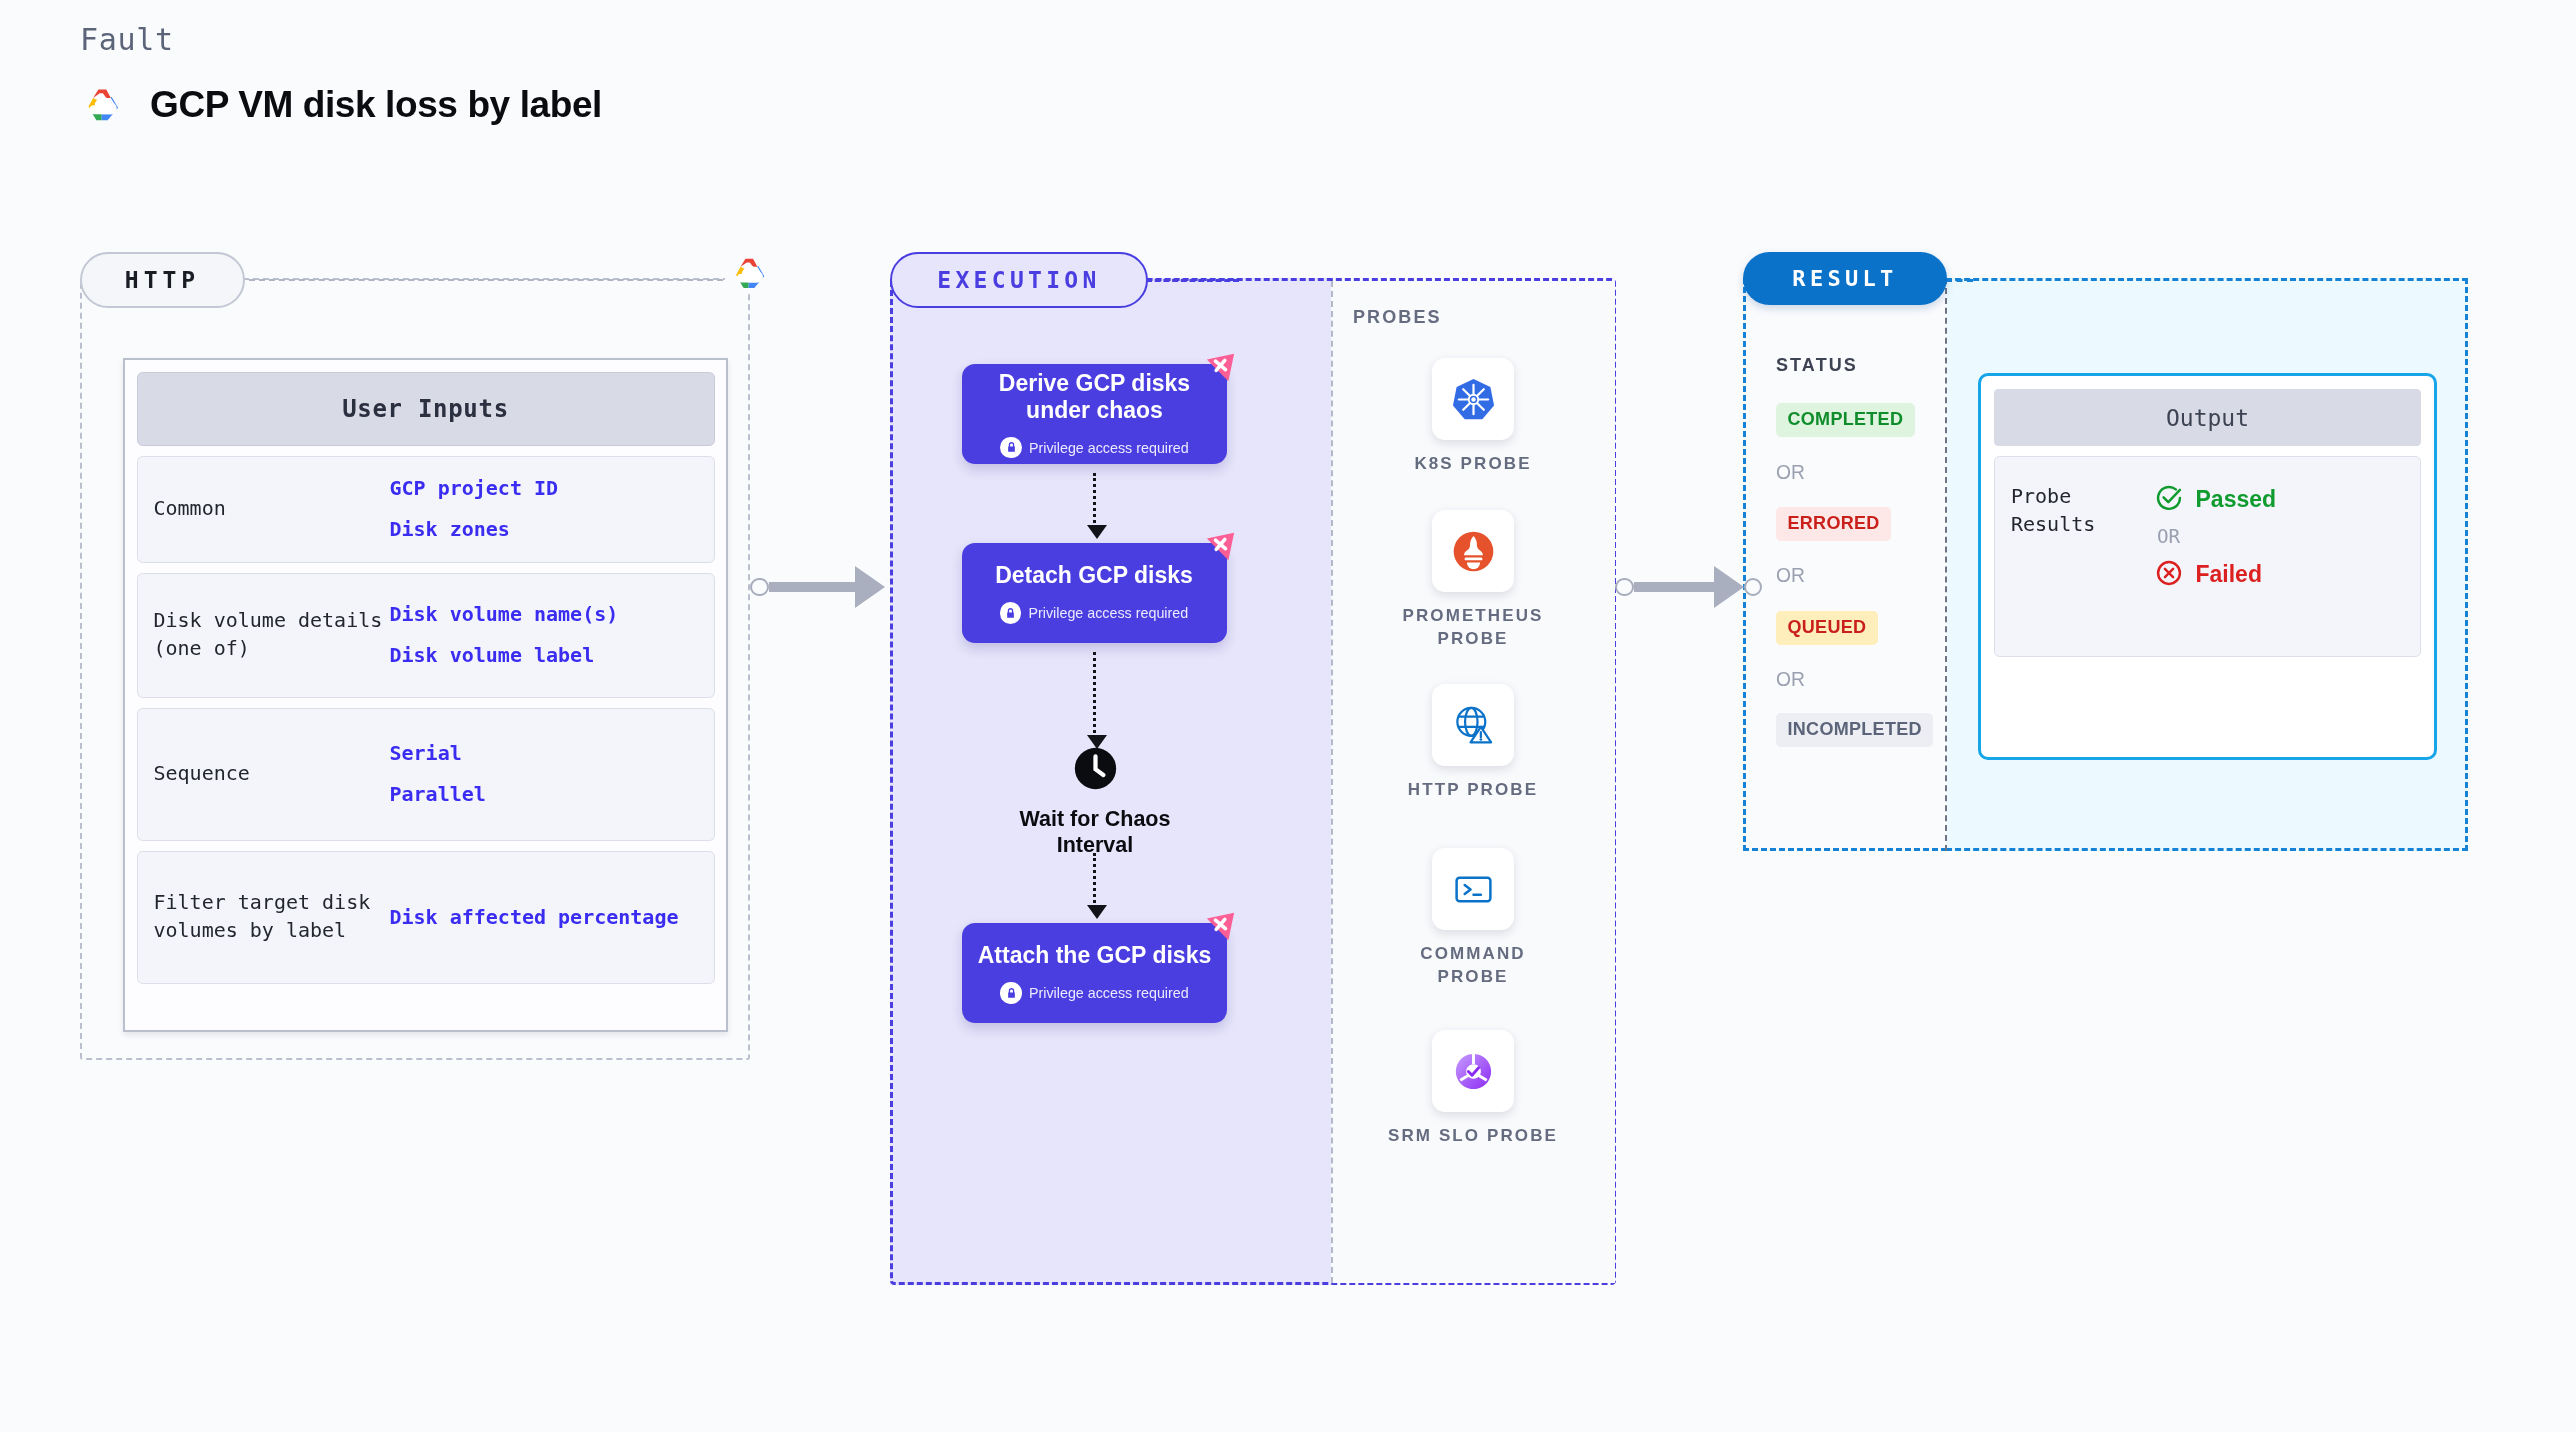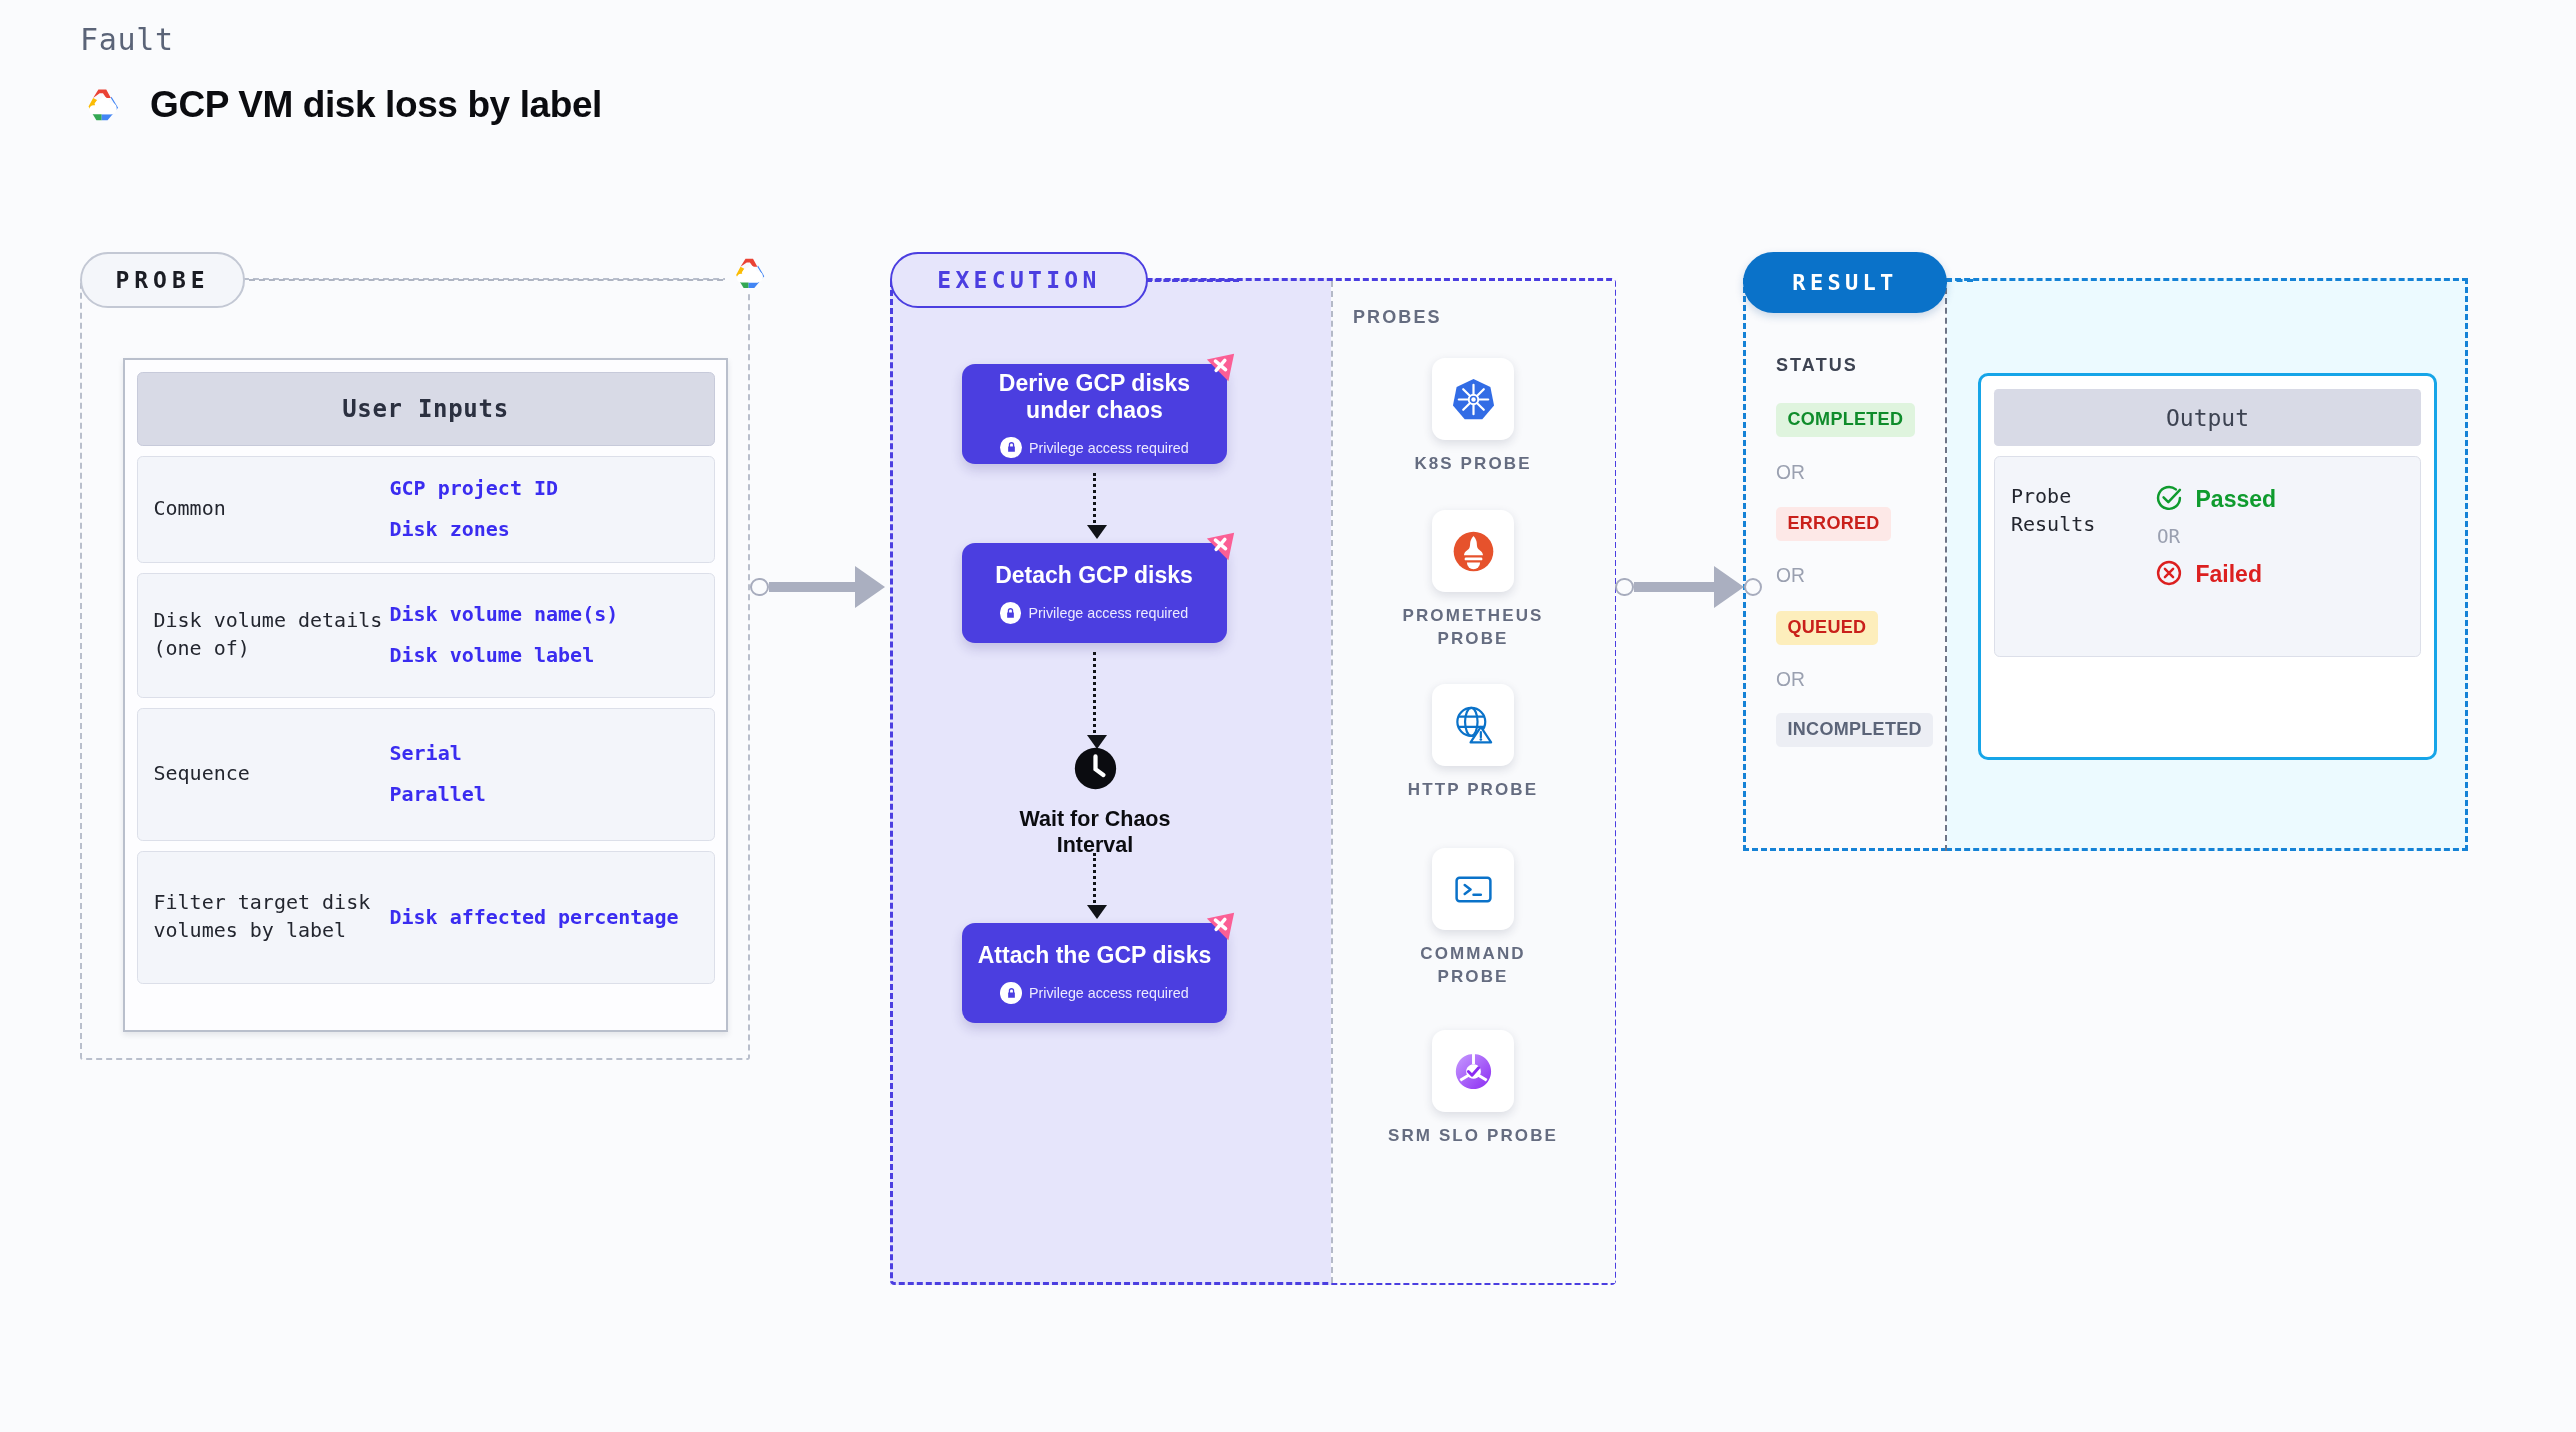--- a/index.html
+++ b/index.html
@@ -156,21 +156,21 @@
   #result-status{
     position:absolute;left:1743px;top:278px;width:204px;height:573px;
     border:3.6px dashed #1582d6;border-right:none;box-sizing:border-box;
     background:#fafbfd;
   }
   #result-status-inner{
     position:absolute;left:1945px;top:278px;width:0;height:573px;
     border-left:2.1px dashed #6d7486;
   }
   #result-pill{
-    left:1743px;top:252px;width:204px;height:61px;
+    left:1743px;top:252px;width:204px;height:53px;
     background:#0a72c9;color:#ffffff;font-size:22px;letter-spacing:4.3px;
     box-shadow:0 3.6px 8.6px rgba(10,70,140,.20);z-index:9;
   }
   #result-dash{
     position:absolute;left:1946px;top:279px;width:27px;height:0;
     border-top:3.6px dashed #1582d6;z-index:8;
   }
   #result-output-zone{
     position:absolute;left:1946px;top:278px;width:522px;height:573px;
     border:3.6px dashed #1582d6;border-left:none;box-sizing:border-box;
@@ -225,21 +225,21 @@
         <path d="M47 18 L55 31 L48 43 H33 V52 H42 L58 33 L48 16 Z" fill="#4285f4"></path>
         <path d="M32 20 c-5 0-9 4-9 9 h-2 c-4 0-7 3-7 7 s3 7 7 7 h26 c5 0 9-4 9-9 s-4-9-9-9 h-1 c-1-5-6-9-11-9 z" fill="#ffffff"></path>
       </svg>
     </span>
     <span id="page-title">GCP VM disk loss by label</span>
   </div>
 </div>
 
 <div id="tune-panel"></div>
 <div id="tune-dash"></div>
-<div class="pill" id="tune-pill">PROBE</div>
+<div class="pill" id="tune-pill">HTTP</div>
 <div id="tune-gcp">
   <svg class="gcp-logo" width="40" height="36" viewBox="0 0 64 56">
     <path d="M20 18 L28 5 H40 L47 18 L40 18 L35 11 H30 Z" fill="#ea4335"></path>
     <path d="M20 18 L13 31 L19 42 L25 32 L22 27 L26 21 Z" fill="#fbbc04"></path>
     <path d="M19 42 H33 V52 H25 Z" fill="#34a853"></path>
     <path d="M47 18 L55 31 L48 43 H33 V52 H42 L58 33 L48 16 Z" fill="#4285f4"></path>
     <path d="M32 20 c-5 0-9 4-9 9 h-2 c-4 0-7 3-7 7 s3 7 7 7 h26 c5 0 9-4 9-9 s-4-9-9-9 h-1 c-1-5-6-9-11-9 z" fill="#ffffff"></path>
   </svg>
 </div>
 

